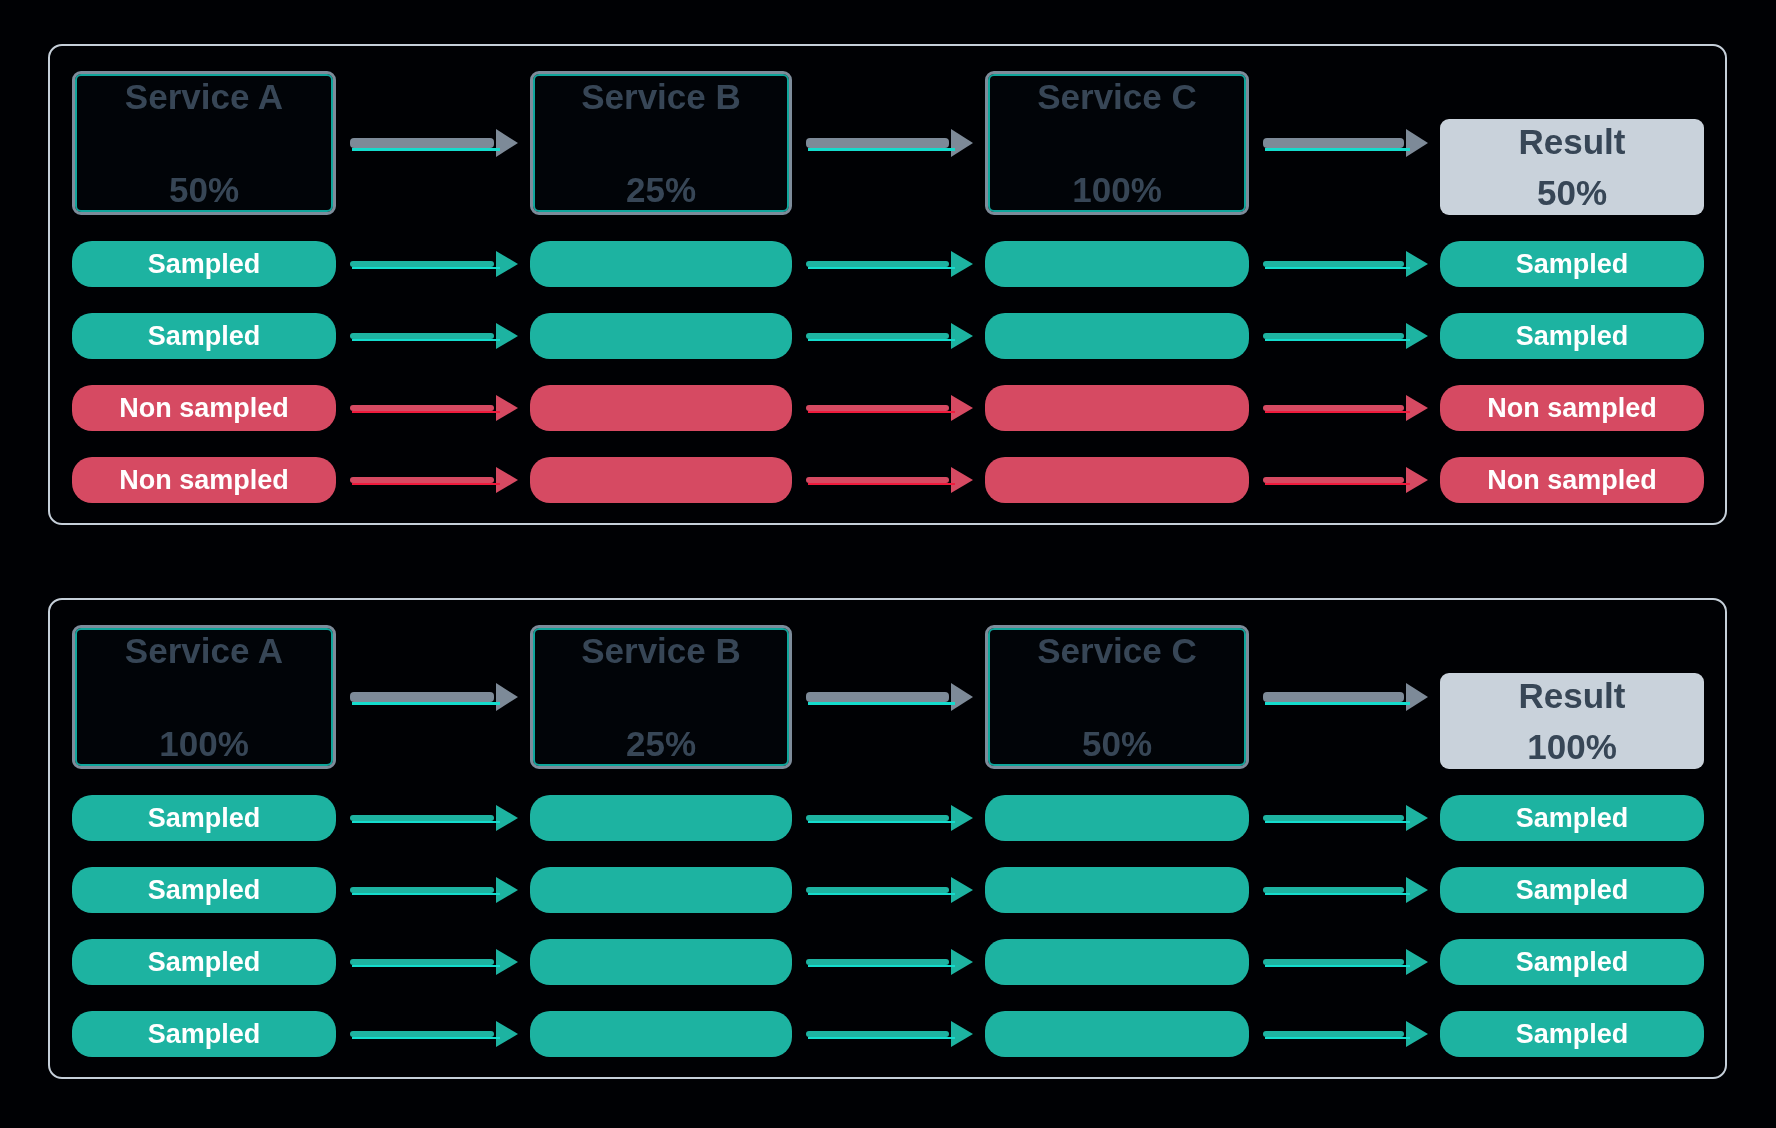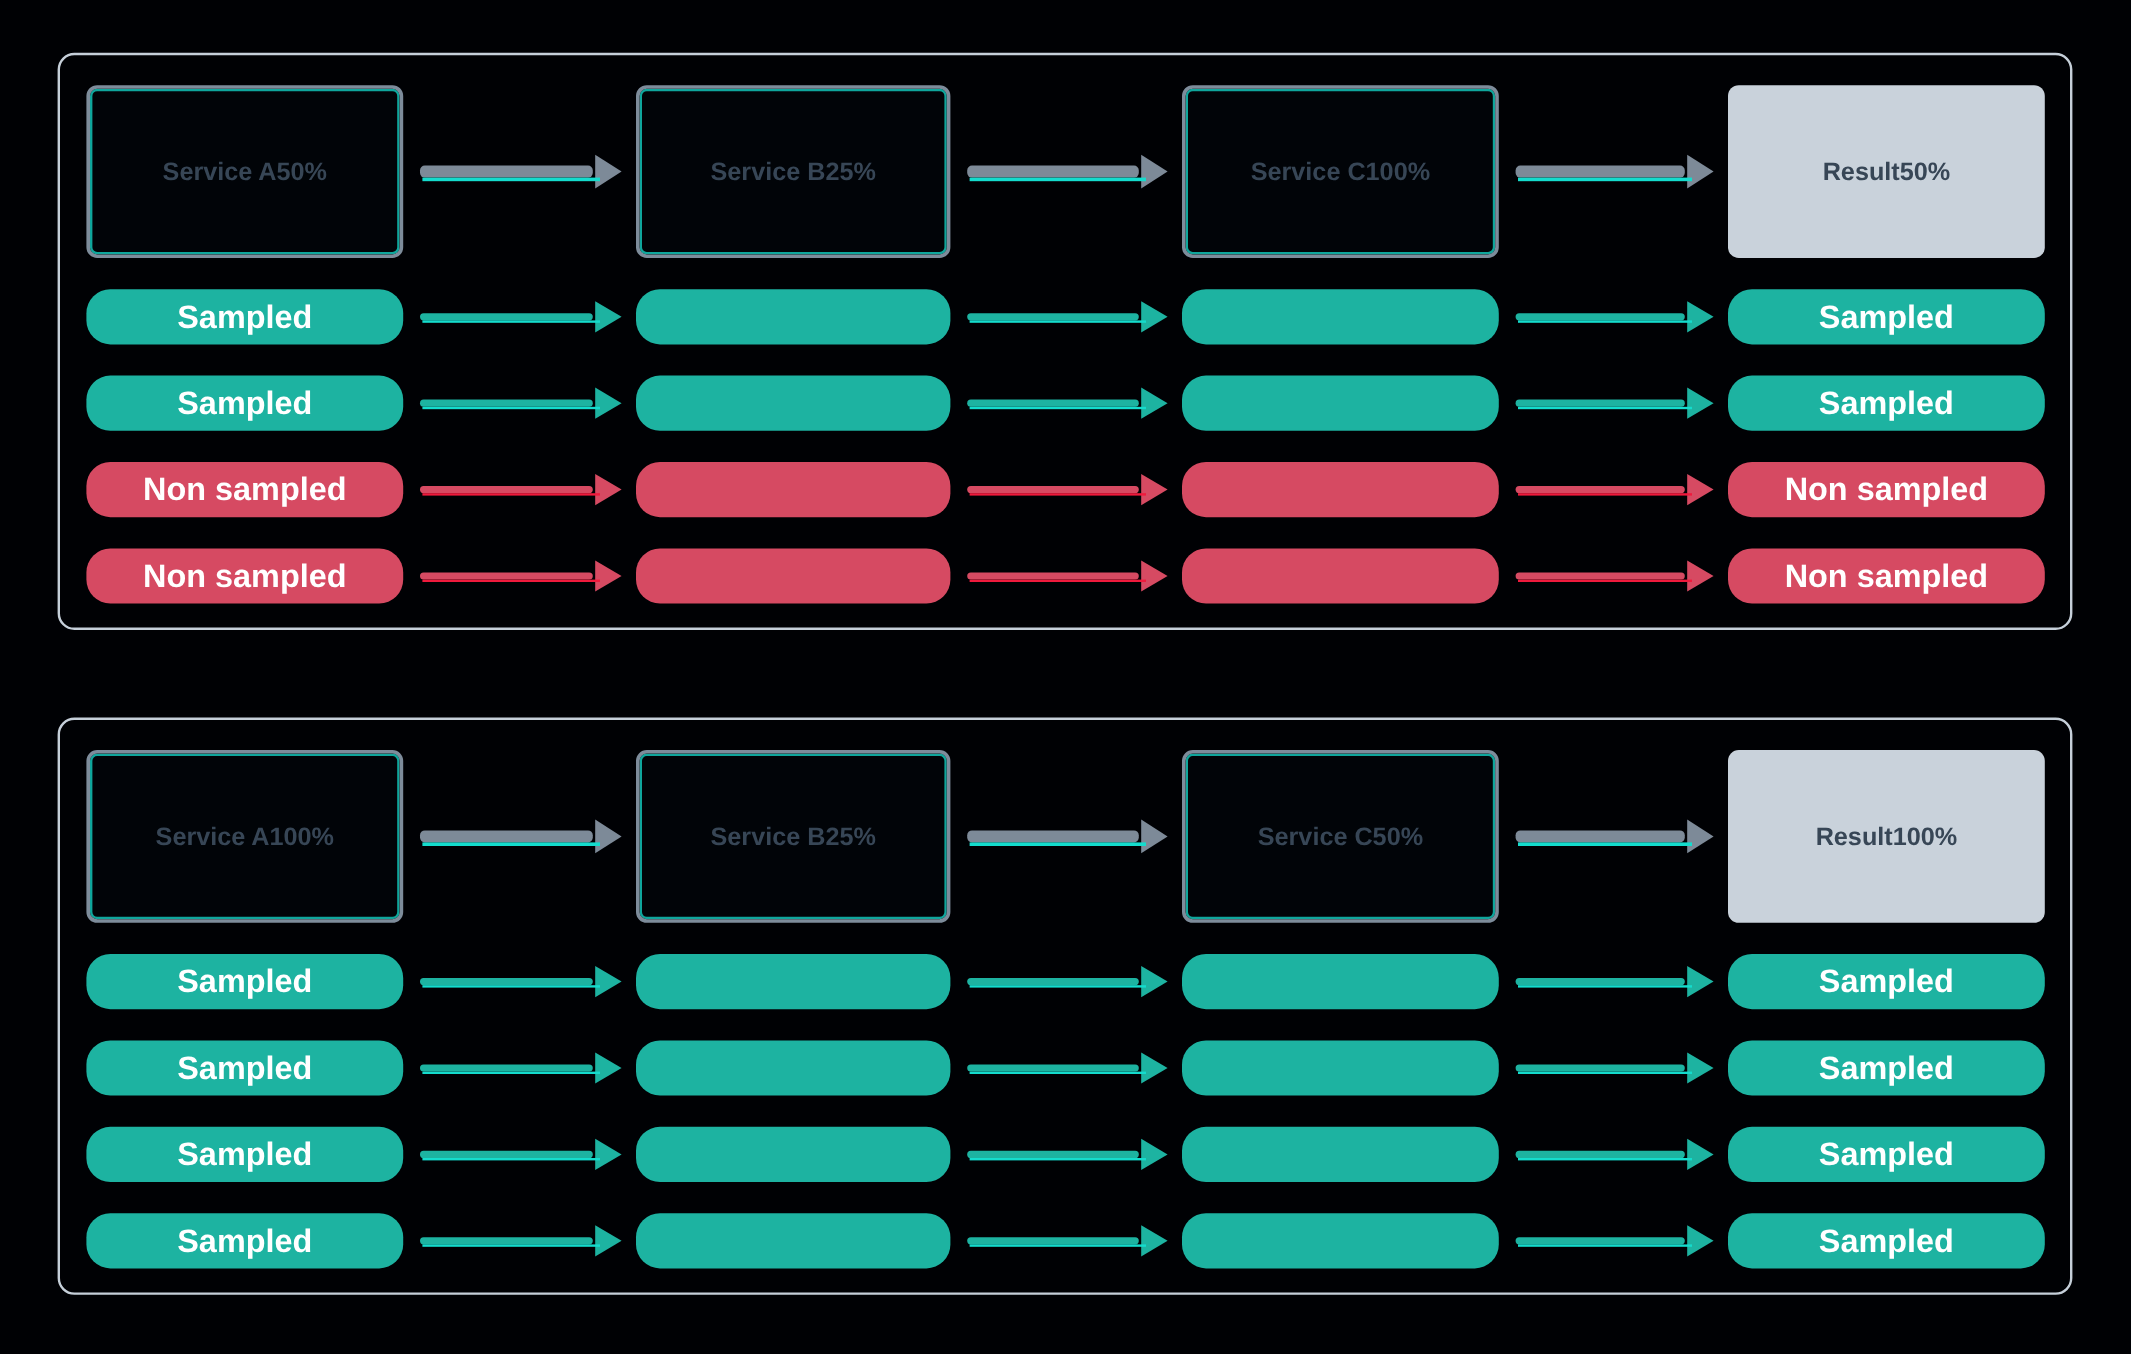--- a/index.html
+++ b/index.html
@@ -37,35 +37,36 @@
     grid-template-rows:144px repeat(4,46px);
     row-gap:26px;
   }
   .panel.first{top:44px;}
   .panel.second{top:598px;}
 
   
   .node{
     box-sizing:border-box;
     border-radius:9px;
-    display:flex;
-    align-items:center;justify-content:center;
+    display:flex;flex-direction:column;
+    align-items:center;justify-content:space-between;
     text-align:center;
     color:var(--slate);
     font-weight:bold;
-    font-size:21px;
+    font-size:35px;
     line-height:45px;
   }
   .node.service{
     background:var(--box-fill);
     border:3px solid var(--box-border);
     box-shadow:inset 0 0 0 2px rgba(20,220,205,.75);
   }
   .node.result{
     background:var(--result-fill);
+    margin-top:48px;
   }
 
   
   .bar{
     border-radius:20px;
     display:flex;align-items:center;justify-content:center;
     color:var(--bar-text);
     font-weight:bold;
     font-size:27px;
     line-height:1;

